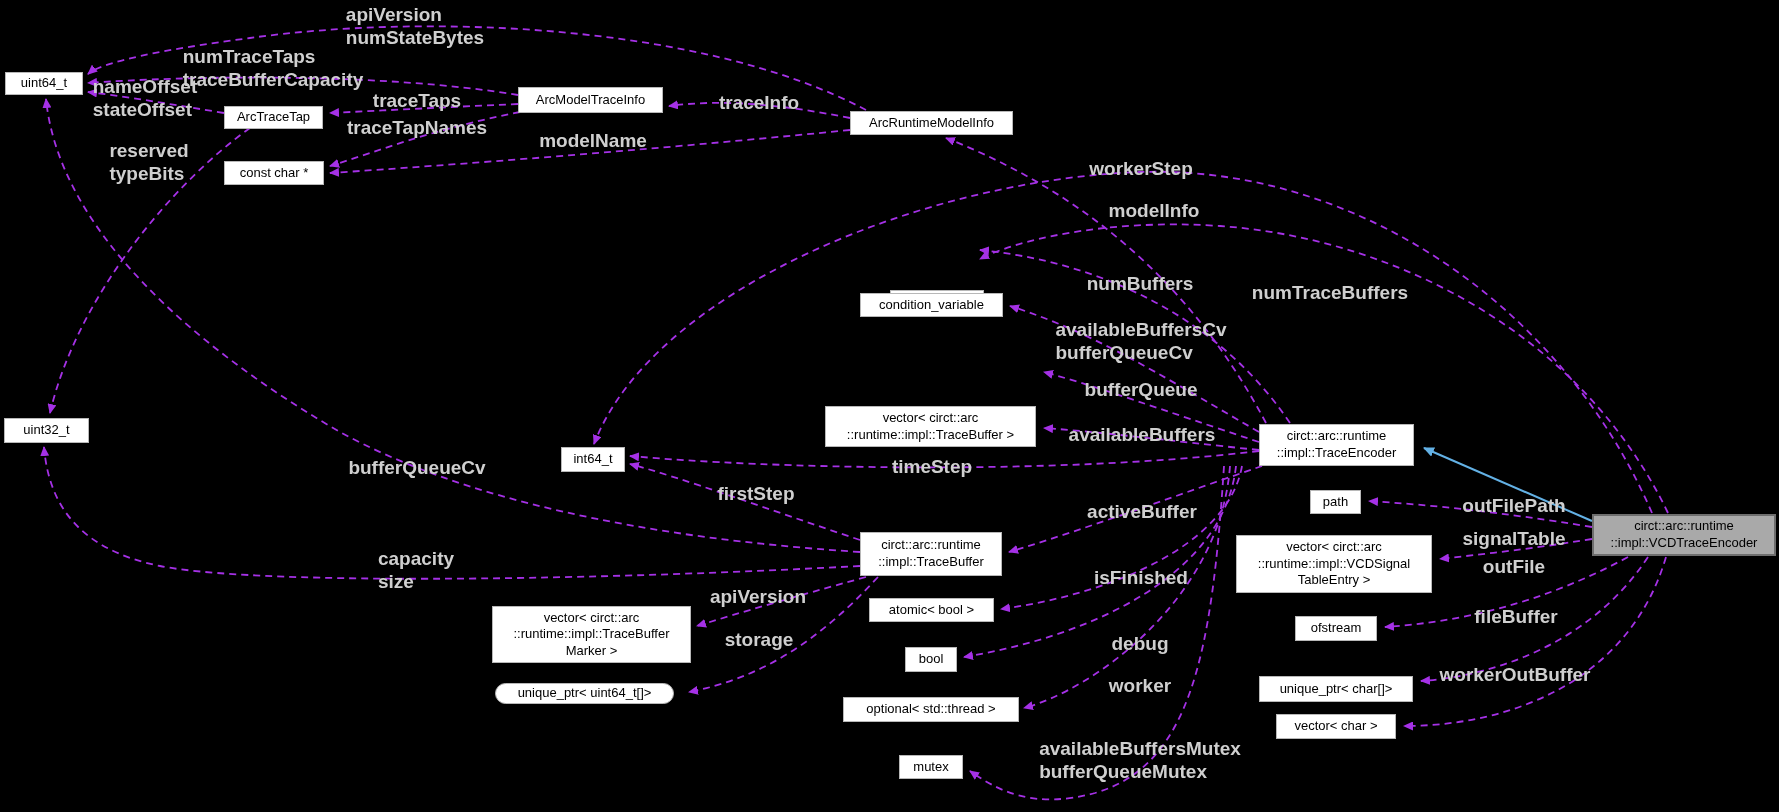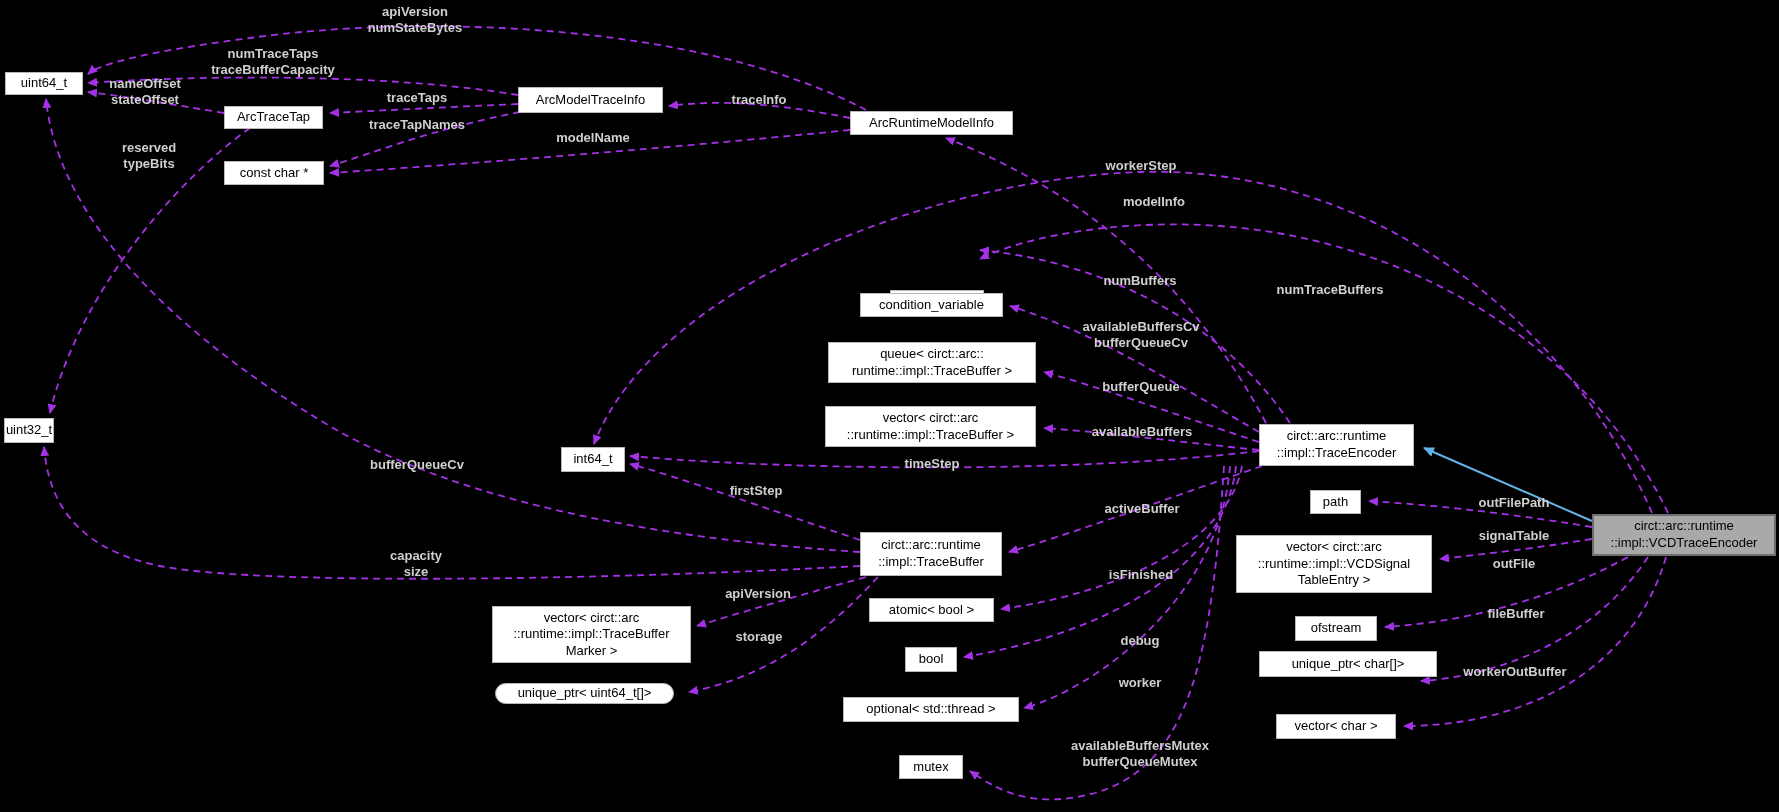--- a/index.html
+++ b/index.html
@@ -4,22 +4,22 @@
 <style>
   html,body{margin:0;padding:0;background:#000;}
   #canvas{position:relative;width:1779px;height:812px;background:#000;overflow:hidden;
           font-family:"Liberation Sans","DejaVu Sans",sans-serif;}
   #edges{position:absolute;left:0;top:0;width:1779px;height:812px;}
   .node{position:absolute;display:flex;align-items:center;justify-content:center;
         background:#fff;border:1.5px solid #b8b8b8;color:#000;font-size:13px;
         line-height:1.28;text-align:center;white-space:pre-line;box-sizing:border-box;
         padding:1px 4px;cursor:pointer;}
   .node.hl{background:#a9a9a9;border:2px solid #6e6e6e;}
-  .elabel{position:absolute;transform:translateX(-50%);color:#cfcfcf;font-size:13px;
-          font-weight:bold;line-height:1.2;text-align:center;white-space:pre-line;}
+  .elabel{position:absolute;transform:translateX(-50%);color:#cfcfcf;font-size:19px;
+          font-weight:bold;line-height:1.2;white-space:pre-line;}
 </style>
 </head>
 <body>
 
 <div id="canvas">
 
   <svg id="edges" width="1779" height="812" viewBox="0 0 1779 812" fill="none">
     <defs>
       <marker id="ap" markerWidth="11" markerHeight="9" refX="9" refY="4.5" orient="auto" markerUnits="userSpaceOnUse">
         <path d="M0,0 L10,4.5 L0,9 z" fill="#a531e6"></path>
@@ -64,62 +64,60 @@
     <path d="M 1592,521 L 1424,448" stroke="#63b1e5" stroke-width="2" marker-end="url(#ab)"></path>
   </svg>
 
   <div class="node" style="left:5px;top:72px;width:78px;height:23px;">uint64_t</div>
   <div class="node" style="left:224px;top:106px;width:99px;height:23px;text-align:right;">ArcTraceTap</div>
   <div class="node" style="left:224px;top:161px;width:100px;height:24px;">const char *</div>
   <div class="node" style="left:518px;top:87px;width:145px;height:26px;">ArcModelTraceInfo</div>
   <div class="node" style="left:850px;top:111px;width:163px;height:24px;">ArcRuntimeModelInfo</div>
   <div class="node" style="left:890px;top:242px;width:94px;height:25px;margin-top:48px;">unsigned</div>
   <div class="node" style="left:860px;top:293px;width:143px;height:24px;">condition_variable</div>
-  <div class="node" style="left:828px;top:342px;width:208px;height:41px;">queue&lt; circt::arc::
-runtime::impl::TraceBuffer &gt;</div>
   <div class="node" style="left:825px;top:406px;width:211px;height:41px;">vector&lt; circt::arc
 ::runtime::impl::TraceBuffer &gt;</div>
   <div class="node" style="left:561px;top:447px;width:64px;height:25px;">int64_t</div>
   <div class="node" style="left:860px;top:532px;width:142px;height:44px;">circt::arc::runtime
 ::impl::TraceBuffer</div>
   <div class="node" style="left:1259px;top:424px;width:155px;height:42px;">circt::arc::runtime
 ::impl::TraceEncoder</div>
   <div class="node" style="left:1310px;top:490px;width:51px;height:24px;">path</div>
   <div class="node" style="left:1236px;top:535px;width:196px;height:58px;">vector&lt; circt::arc
 ::runtime::impl::VCDSignal
 TableEntry &gt;</div>
   <div class="node hl" style="left:1592px;top:514px;width:184px;height:42px;">circt::arc::runtime
 ::impl::VCDTraceEncoder</div>
   <div class="node" style="left:869px;top:598px;width:125px;height:24px;">atomic&lt; bool &gt;</div>
   <div class="node" style="left:905px;top:647px;width:52px;height:25px;">bool</div>
   <div class="node" style="left:843px;top:697px;width:176px;height:25px;">optional&lt; std::thread &gt;</div>
   <div class="node" style="left:899px;top:755px;width:64px;height:24px;">mutex</div>
   <div class="node" style="left:1295px;top:616px;width:82px;height:25px;">ofstream</div>
-  <div class="node" style="left:1259px;top:651px;width:178px;height:26px;">unique_ptr&lt; char[]&gt;</div>
+  <div class="node" style="left:1259px;top:676px;width:154px;height:26px;">unique_ptr&lt; char[]&gt;</div>
   <div class="node" style="left:1276px;top:714px;width:120px;height:25px;">vector&lt; char &gt;</div>
   <div class="node" style="left:492px;top:606px;width:199px;height:57px;">vector&lt; circt::arc
 ::runtime::impl::TraceBuffer
 Marker &gt;</div>
   <div class="node" style="left:495px;top:683px;width:179px;height:21px;border-radius:11px;">unique_ptr&lt; uint64_t[]&gt;</div>
-  <div class="node" style="left:4px;top:418px;width:50px;height:25px;">uint32_t</div>
+  <div class="node" style="left:4px;top:418px;width:85px;height:25px;">uint32_t</div>
 
   <div class="elabel" style="left:415px;top:4px;">apiVersion
 numStateBytes</div>
   <div class="elabel" style="left:273px;top:46px;">numTraceTaps
 traceBufferCapacity</div>
   <div class="elabel" style="left:145px;top:76px;">nameOffset
 stateOffset</div>
   <div class="elabel" style="left:417px;top:90px;">traceTaps</div>
   <div class="elabel" style="left:417px;top:117px;">traceTapNames</div>
   <div class="elabel" style="left:593px;top:130px;">modelName</div>
   <div class="elabel" style="left:759px;top:92px;">traceInfo</div>
   <div class="elabel" style="left:149px;top:140px;">reserved
 typeBits</div>
   <div class="elabel" style="left:1141px;top:158px;">workerStep</div>
-  <div class="elabel" style="left:1140px;top:194px;padding-left:28px;">modelInfo</div>
+  <div class="elabel" style="left:1140px;top:200px;padding-left:28px;">modelInfo</div>
   <div class="elabel" style="left:1140px;top:273px;">numBuffers</div>
   <div class="elabel" style="left:1330px;top:282px;">numTraceBuffers</div>
   <div class="elabel" style="left:1141px;top:319px;">availableBuffersCv
 bufferQueueCv</div>
   <div class="elabel" style="left:1141px;top:379px;">bufferQueue</div>
   <div class="elabel" style="left:1142px;top:424px;">availableBuffers</div>
   <div class="elabel" style="left:932px;top:456px;">timeStep</div>
   <div class="elabel" style="left:756px;top:483px;">firstStep</div>
   <div class="elabel" style="left:417px;top:457px;">bufferQueueCv</div>
   <div class="elabel" style="left:1142px;top:501px;">activeBuffer</div>

